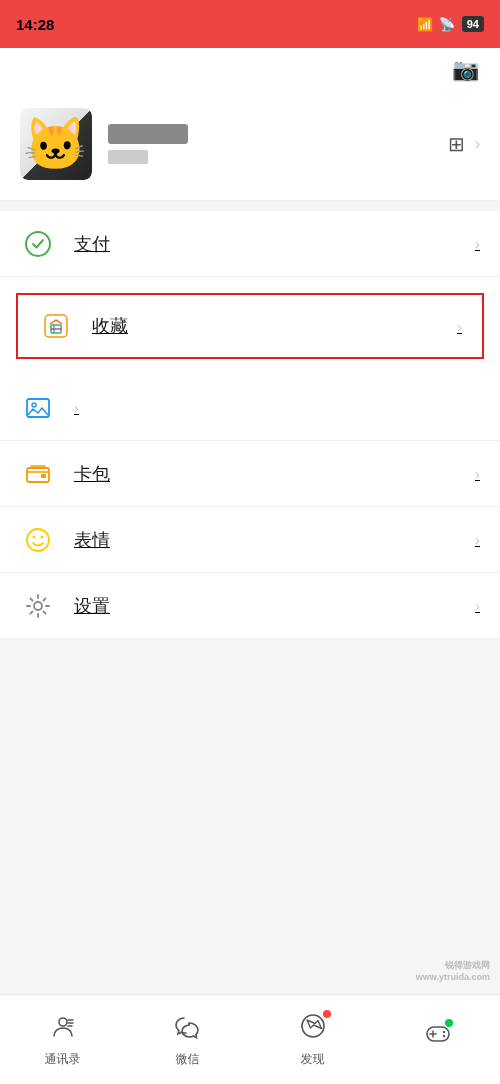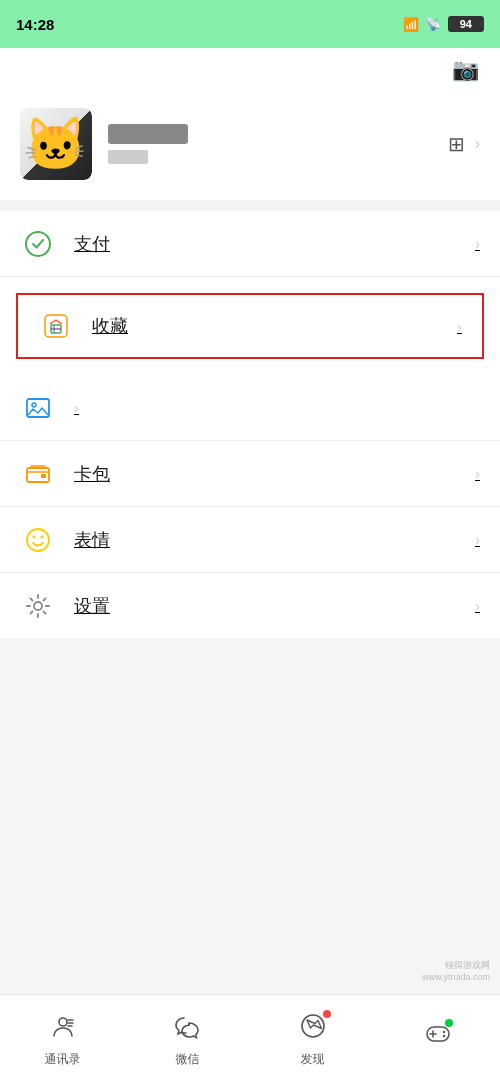--- a/index.html
+++ b/index.html
@@ -14,21 +14,21 @@
       background: #f5f5f5;
       font-family: -apple-system, "PingFang SC", "Microsoft YaHei", sans-serif;
       overflow: hidden;
       position: relative;
     }
 
     
     .status-bar {
       width: 500px;
       height: 48px;
-      background: #86efac;
+      background: #ef4444;
       display: flex;
       align-items: center;
       justify-content: space-between;
       padding: 0 16px;
       position: relative;
     }
 
     .status-time {
       font-size: 15px;
       font-weight: 600;
@@ -43,21 +43,21 @@
 
     .status-icon {
       font-size: 13px;
       color: #333;
     }
 
     .battery-indicator {
       background: #333;
       color: #fff;
       font-size: 11px;
-      padding: 2px 12px;
+      padding: 2px 5px;
       border-radius: 3px;
       font-weight: 600;
     }
 
     
     .camera-bar {
       width: 500px;
       height: 44px;
       background: #fff;
       display: flex;
@@ -263,20 +263,21 @@
 
     
     .watermark {
       position: absolute;
       bottom: 100px;
       right: 10px;
       font-size: 9px;
       color: rgba(100,100,100,0.4);
       text-align: right;
       line-height: 1.4;
+      font-weight: bold;
     }
 
     
     .nav-item-game {
       position: relative;
     }
 
     .game-icon-container {
       position: relative;
       display: inline-block;

